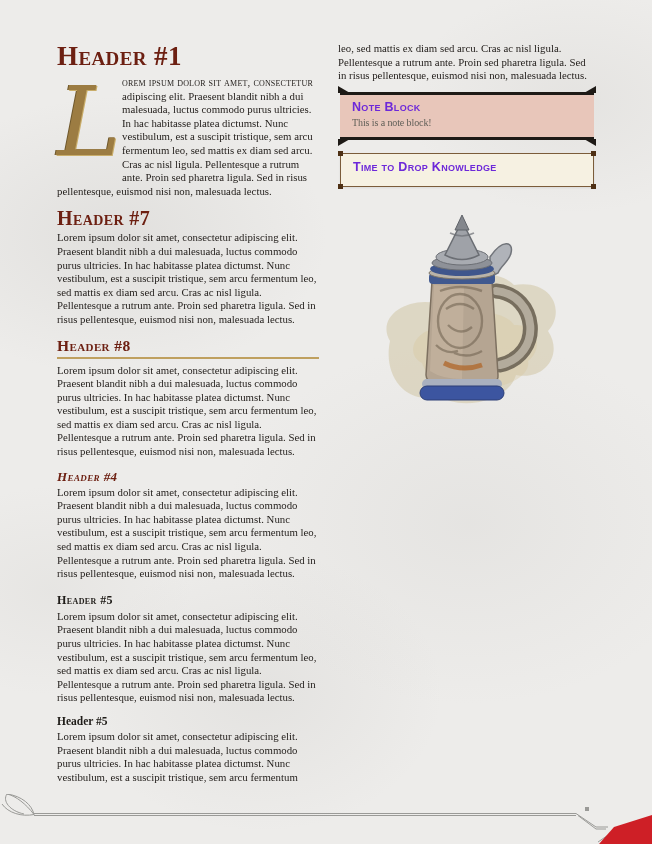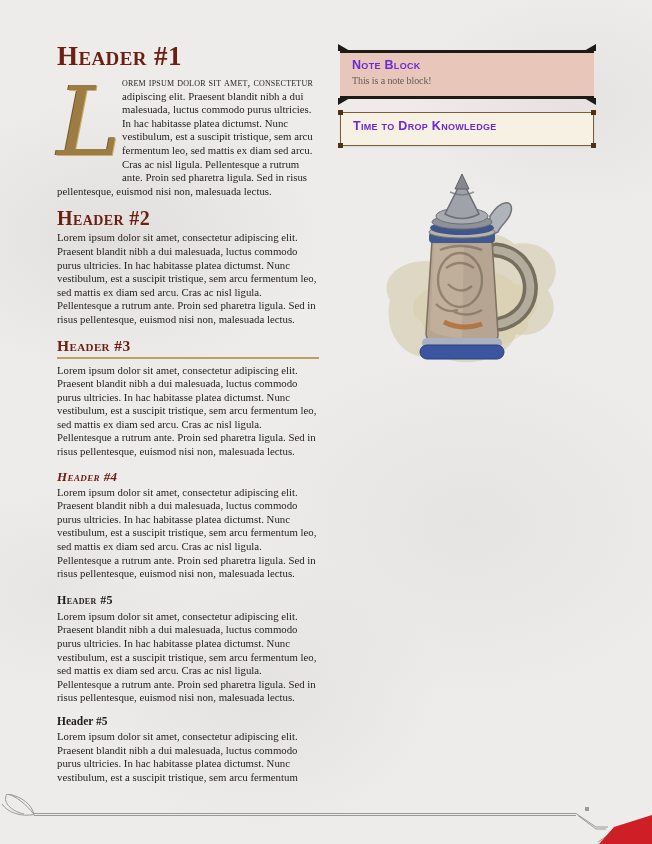--- a/index.html
+++ b/index.html
@@ -70,39 +70,40 @@
 <div class="page">
 
   <div class="columns">
 
     <div class="col-left">
 
       <h1 class="bh h1">Header #1</h1>
 
       <p class="body"><span class="dropcap">L</span><span class="smallcaps-lead">orem ipsum dolor sit amet, consectetur</span><span> adipiscing elit. Praesent blandit nibh a dui malesuada, luctus commodo purus ultricies. In hac habitasse platea dictumst. Nunc vestibulum, est a suscipit tristique, sem arcu fermentum leo, sed mattis ex diam sed arcu. Cras ac nisl ligula. Pellentesque a rutrum ante. Proin sed pharetra ligula. Sed in risus pellentesque, euismod nisi non, malesuada lectus.</span></p>
 
-      <h2 class="bh h2">Header #2</h2>
+      <h2 class="bh h2">Header #7</h2>
       <p class="body">Lorem ipsum dolor sit amet, consectetur adipiscing elit. Praesent blandit nibh a dui malesuada, luctus commodo purus ultricies. In hac habitasse platea dictumst. Nunc vestibulum, est a suscipit tristique, sem arcu fermentum leo, sed mattis ex diam sed arcu. Cras ac nisl ligula. Pellentesque a rutrum ante. Proin sed pharetra ligula. Sed in risus pellentesque, euismod nisi non, malesuada lectus.</p>
 
-      <h3 class="bh h3">Header #3</h3>
+      <h3 class="bh h3">Header #8</h3>
       <p class="body">Lorem ipsum dolor sit amet, consectetur adipiscing elit. Praesent blandit nibh a dui malesuada, luctus commodo purus ultricies. In hac habitasse platea dictumst. Nunc vestibulum, est a suscipit tristique, sem arcu fermentum leo, sed mattis ex diam sed arcu. Cras ac nisl ligula. Pellentesque a rutrum ante. Proin sed pharetra ligula. Sed in risus pellentesque, euismod nisi non, malesuada lectus.</p>
 
       <h4 class="bh h4">Header #4</h4>
       <p class="body">Lorem ipsum dolor sit amet, consectetur adipiscing elit. Praesent blandit nibh a dui malesuada, luctus commodo purus ultricies. In hac habitasse platea dictumst. Nunc vestibulum, est a suscipit tristique, sem arcu fermentum leo, sed mattis ex diam sed arcu. Cras ac nisl ligula. Pellentesque a rutrum ante. Proin sed pharetra ligula. Sed in risus pellentesque, euismod nisi non, malesuada lectus.</p>
 
       <h5 class="bh h5">Header #5</h5>
       <p class="body">Lorem ipsum dolor sit amet, consectetur adipiscing elit. Praesent blandit nibh a dui malesuada, luctus commodo purus ultricies. In hac habitasse platea dictumst. Nunc vestibulum, est a suscipit tristique, sem arcu fermentum leo, sed mattis ex diam sed arcu. Cras ac nisl ligula. Pellentesque a rutrum ante. Proin sed pharetra ligula. Sed in risus pellentesque, euismod nisi non, malesuada lectus.</p>
 
       <h6 class="h6">Header #5</h6>
       <p class="body">Lorem ipsum dolor sit amet, consectetur adipiscing elit. Praesent blandit nibh a dui malesuada, luctus commodo purus ultricies. In hac habitasse platea dictumst. Nunc vestibulum, est a suscipit tristique, sem arcu fermentum</p>
 
     </div>
 
     <div class="col-right">
 
+      <p class="body">leo, sed mattis ex diam sed arcu. Cras ac nisl ligula. Pellentesque a rutrum ante. Proin sed pharetra ligula. Sed in risus pellentesque, euismod nisi non, malesuada lectus.</p>
 
       <div class="note">
         <span class="wing tl"></span>
         <span class="wing tr"></span>
         <span class="wing bl"></span>
         <span class="wing br"></span>
         <p class="box-title">Note Block</p>
         <p class="box-text">This is a note block!</p>
       </div>
 

